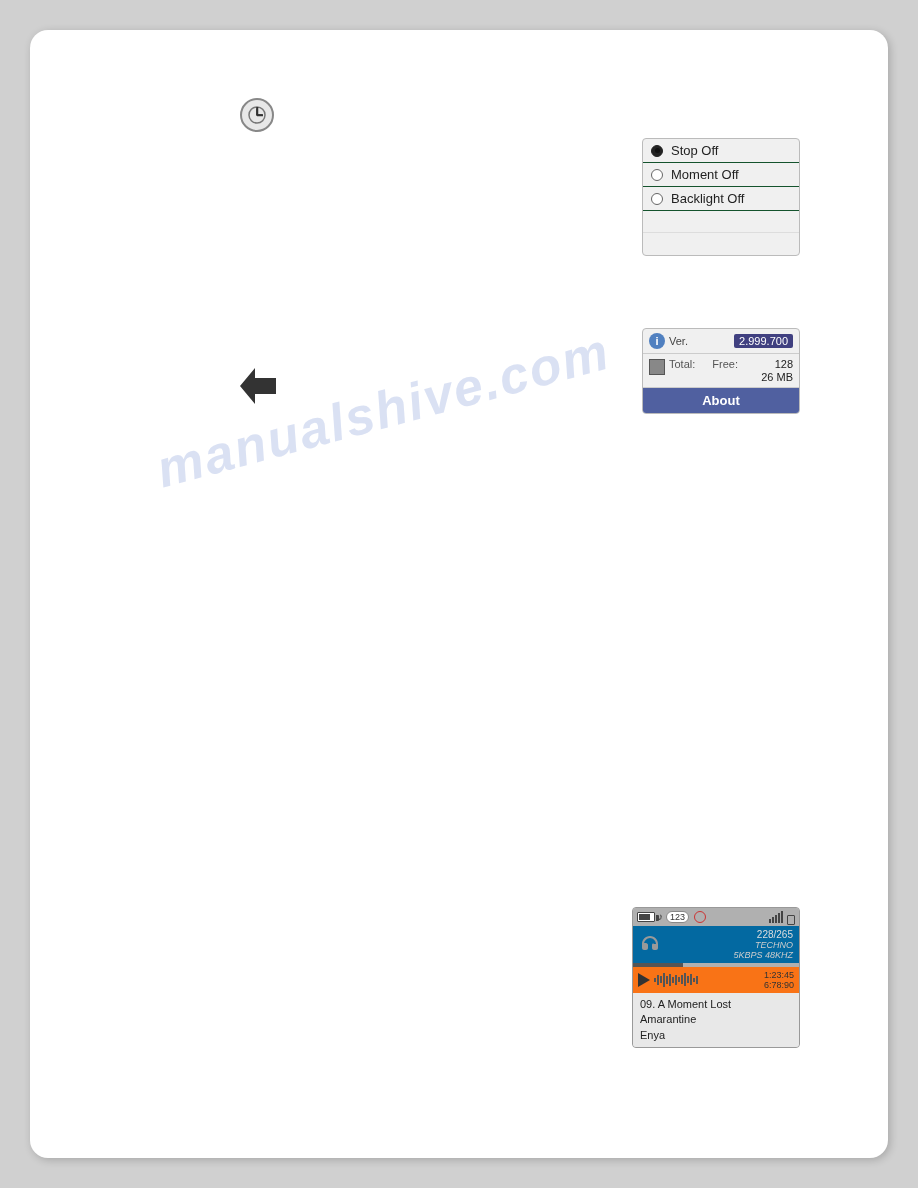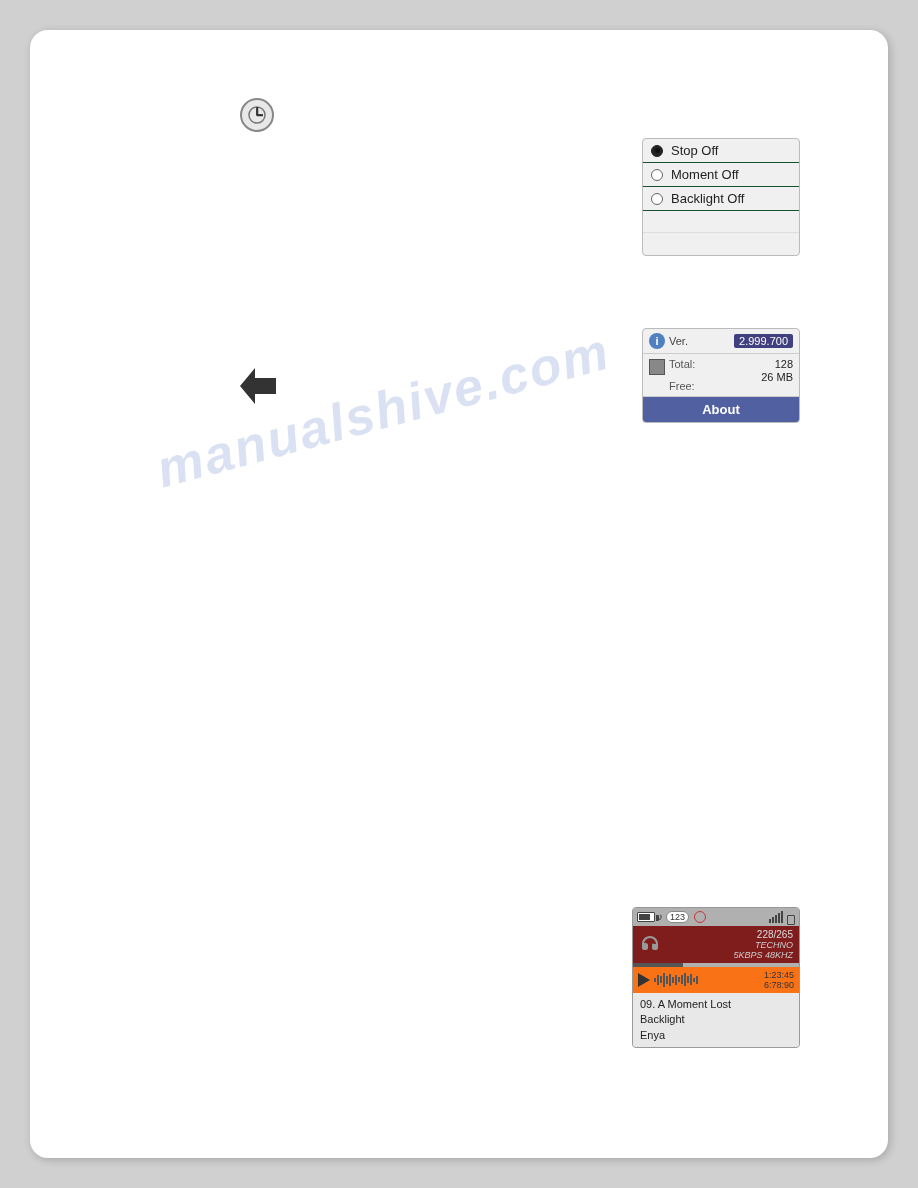--- a/index.html
+++ b/index.html
@@ -227,23 +227,23 @@
       width: 16px;
       height: 16px;
       background: #888;
       border: 1px solid #555;
       flex-shrink: 0;
       margin-top: 1px;
     }
 
     .memory-labels {
       display: flex;
-      flex-direction: column;
+      flex-direction: row;
       color: #555;
-      gap: 10px;
+      gap: 17px;
     }
 
     .memory-values {
       margin-left: auto;
       display: flex;
       flex-direction: column;
       align-items: flex-end;
       color: #222;
       gap: 1px;
     }
@@ -334,21 +334,21 @@
       gap: 1px;
       margin-left: auto;
     }
 
     .signal-bar {
       background: #444;
       width: 2px;
     }
 
     .player-track-info {
-      background: #7f1d1d;
+      background: #0369a1;
       padding: 3px 6px;
       display: flex;
       align-items: center;
       justify-content: space-between;
     }
 
     .track-details {
       text-align: right;
       flex: 1;
     }
@@ -542,18 +542,18 @@
         <div class="waveform-bar" style="height:8px;"></div>
       </div>
       <div class="time-display">
         <div>1:23:45</div>
         <div>6:78:90</div>
       </div>
     </div>
 
     <div class="player-song-info">
       <div>09. A Moment Lost</div>
-      <div>Backlight</div>
+      <div>Amarantine</div>
       <div>Enya</div>
     </div>
   </div>
 
 </div>
 
 </body></html>

